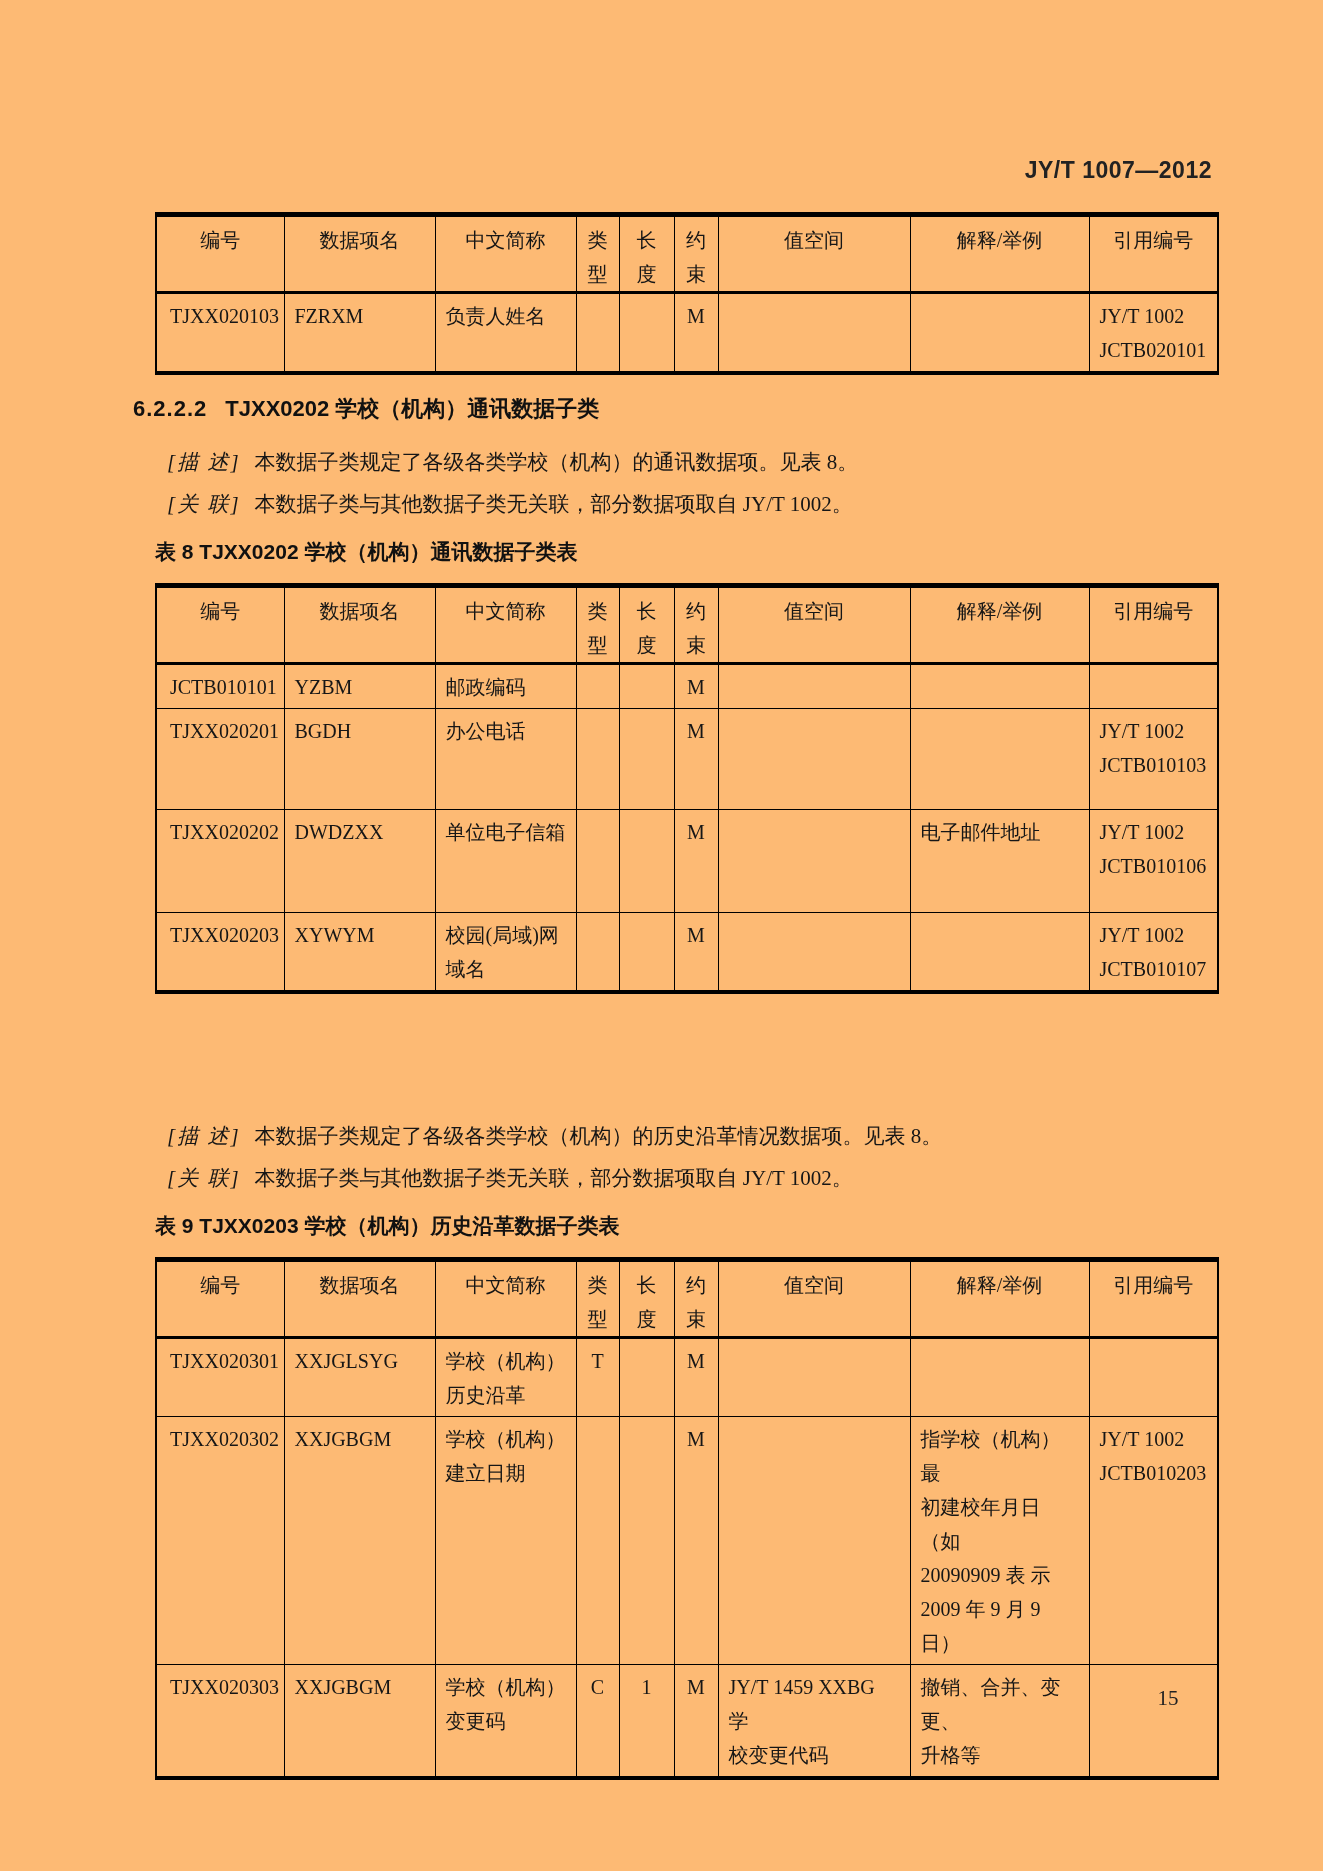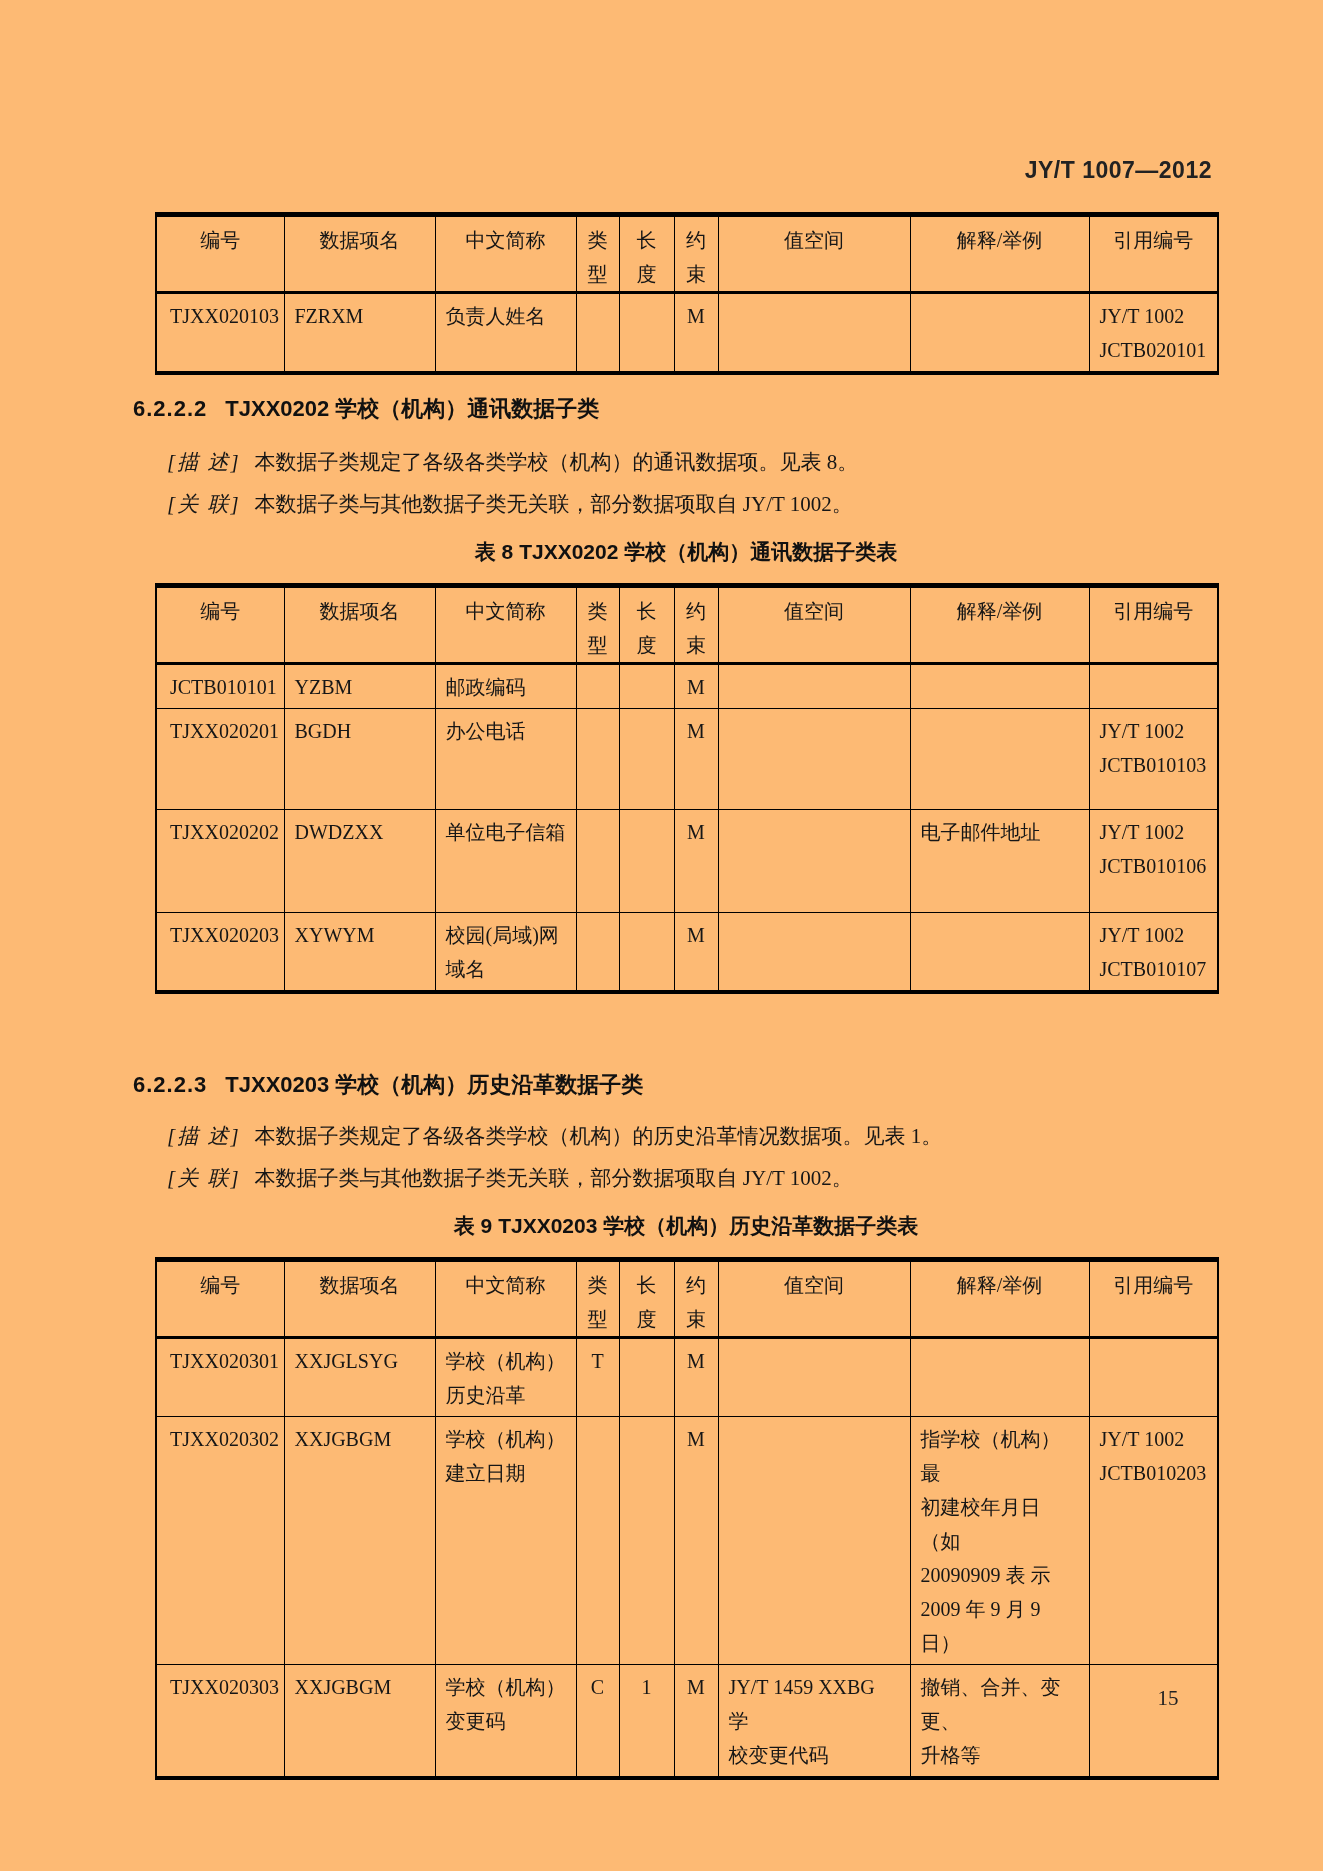--- a/index.html
+++ b/index.html
@@ -27,21 +27,21 @@
   .sec-heading .sec-num { margin-right:18px; letter-spacing:1px; }
 
   
   .para {
     position:absolute; left:167px; font-size:21px; color:#161616; white-space:nowrap;
   }
   .para .para-label { margin-right:14px; letter-spacing:2px;font-style:italic; }
 
   
   .tbl-caption {
-    position:absolute; left:155px; width:1062px; text-align:center;
+    position:absolute; left:155px; width:1062px; 
     font-family:"Liberation Sans","DejaVu Sans",sans-serif;
     font-weight:bold; font-size:21px; color:#111;
   }
 
   
   table.std {
     position:absolute; left:155px; width:1062px;
     border-collapse:collapse; table-layout:fixed;
     font-size:20px; color:#161616;
     border-left:2px solid #000; border-right:2px solid #000;
@@ -233,25 +233,22 @@
           <td class="c4"></td>
           <td class="c5">M</td>
           <td class="c6"></td>
           <td class="c7"></td>
           <td class="c8">JY/T 1002
 JCTB010107</td>
         </tr>
       </tbody>
   </table>
 
-  <div class="sec-heading" id="h-2223">
-    <span class="sec-num">6.2.2.3</span><span>TJXX0203 学校（机构）历史沿革数据子类</span>
-  </div>
   <div class="para" id="p-desc9">
-    <span class="para-label">[描 述]</span><span>本数据子类规定了各级各类学校（机构）的历史沿革情况数据项。见表 1。</span>
+    <span class="para-label">[描 述]</span><span>本数据子类规定了各级各类学校（机构）的历史沿革情况数据项。见表 8。</span>
   </div>
   <div class="para" id="p-rel9">
     <span class="para-label">[关 联]</span><span>本数据子类与其他数据子类无关联，部分数据项取自 JY/T 1002。</span>
   </div>
   <div class="tbl-caption" id="cap9">表 9 TJXX0203 学校（机构）历史沿革数据子类表</div>
 
   <table class="std" id="tbl9">
     <colgroup>
       <col class="w0">
         <col class="w1">

